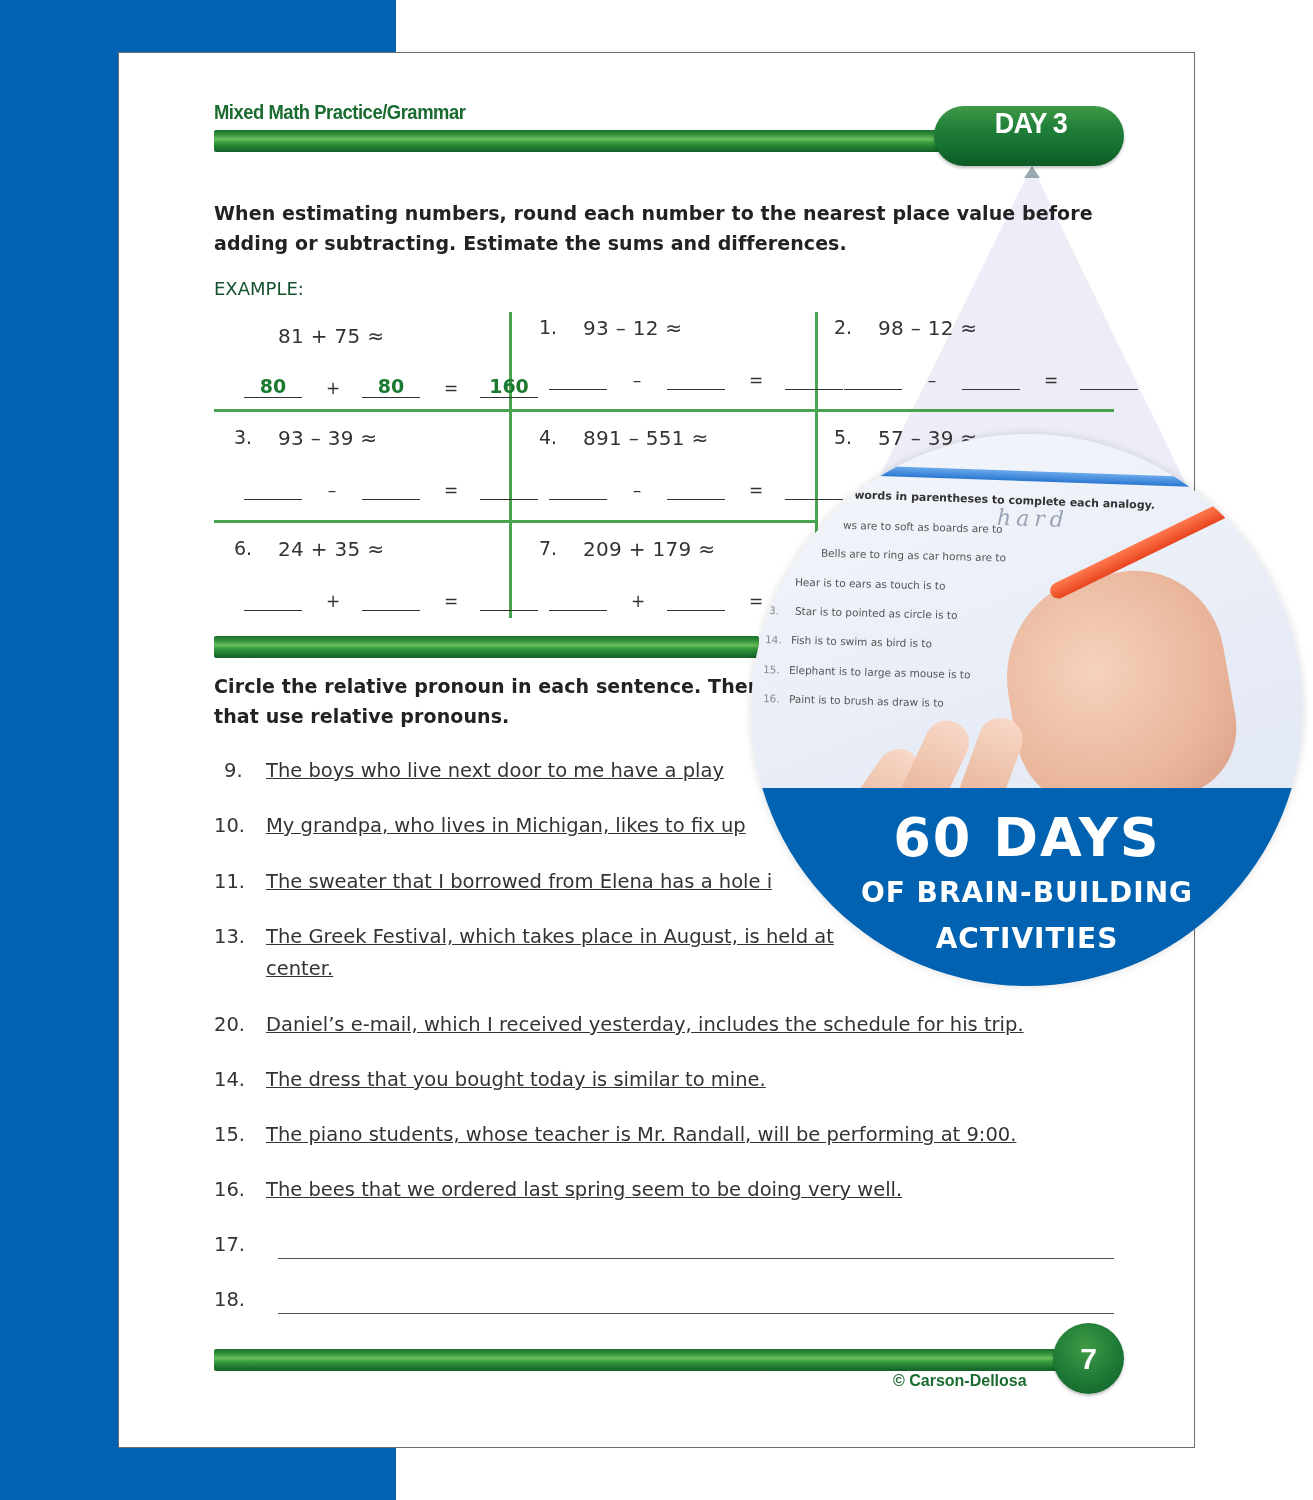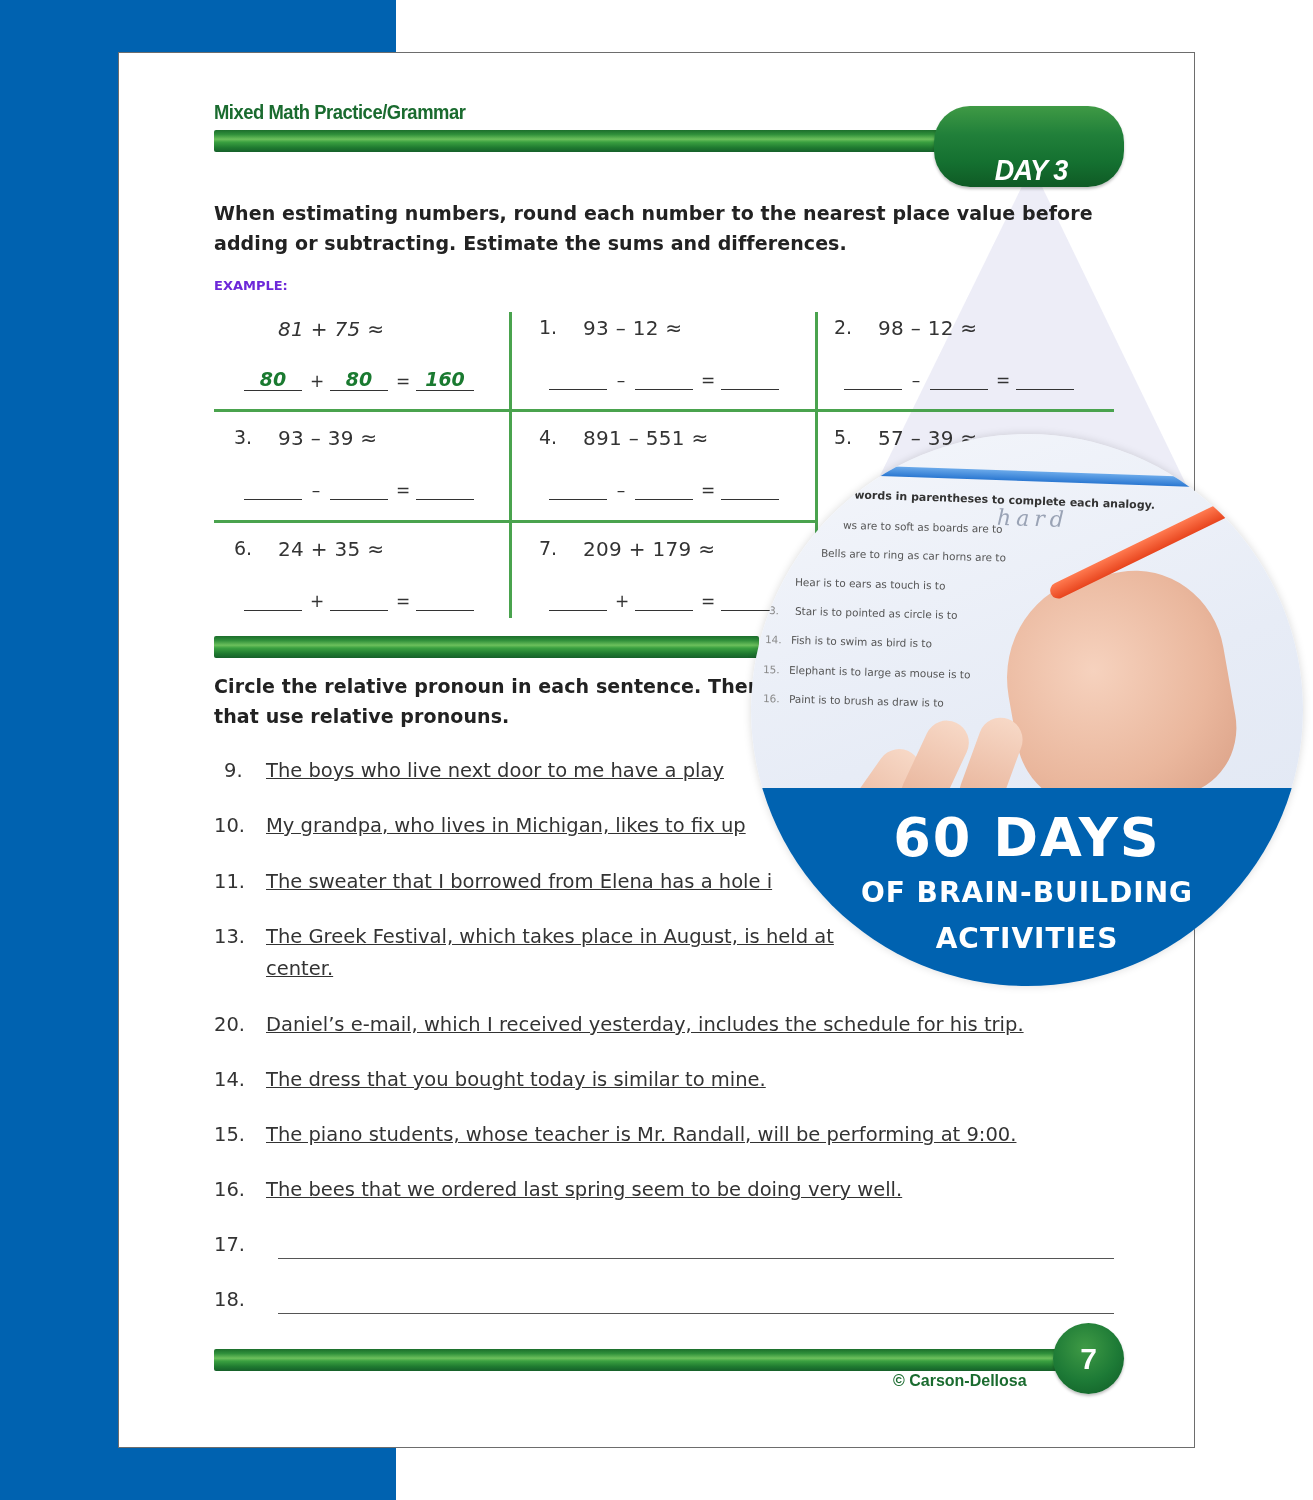--- a/index.html
+++ b/index.html
@@ -7,40 +7,40 @@
   body { position: relative; font-family: "DejaVu Sans", sans-serif; color: #333; }
 
   .blue-band { position: absolute; left: 0; top: 0; width: 396px; height: 1500px; background: #0062b0; }
   .page { position: absolute; left: 118px; top: 52px; width: 1077px; height: 1396px; background: #fff; border: 1.5px solid #6d6d6d; }
 
   
   .section-title { position: absolute; left: 214px; top: 101px; font-family: "Liberation Sans", sans-serif; font-size: 20px; font-weight: bold; color: #1a6b2f; letter-spacing: -0.5px; transform: scaleX(0.92); transform-origin: left; }
   .green-bar { position: absolute; height: 22px; border-radius: 2px;
      background: linear-gradient(to bottom, #1c6e2c 0%, #2f8f3a 20%, #6cc05c 42%, #3aa040 55%, #1f7a30 80%, #16602a 100%); }
   .header-bar { left: 214px; top: 130px; width: 760px; }
-  .day-badge { position: absolute; left: 934px; top: 106px; width: 190px; height: 81px; border-radius: 36px;
+  .day-badge { position: absolute; left: 934px; top: 106px; width: 190px; height: 60px; border-radius: 36px;
      background: linear-gradient(to bottom, #3f9a45 0%, #21803a 35%, #147030 70%, #0f5a25 100%);
-     box-shadow: 0 2px 3px rgba(0,0,0,0.25); display: flex; align-items: flex-end; justify-content: center; font-style: italic; }
+     box-shadow: 0 2px 3px rgba(0,0,0,0.25); display: flex; align-items: flex-start; justify-content: center; }
   .day-badge span { color: #fff; font-family: "Liberation Sans", sans-serif; font-weight: bold; font-size: 30px; letter-spacing: -1px; transform: scaleX(0.9); padding-left: 4px; }
 
   
   .cone { position: absolute; left: 0; top: 0; width: 1313px; height: 1500px; pointer-events: none; }
 
   .instructions { position: absolute; left: 214px; font-size: 19px; font-weight: bold; color: #222; line-height: 30px; letter-spacing: 0.1px; }
   .instr-1 { top: 198px; width: 880px; }
-  .example-label { position: absolute; left: 214px; top: 278px; font-size: 13px; font-weight: bold; color: #6d28d9; }
+  .example-label { position: absolute; left: 214px; top: 278px; font-size: 18px; font-weight: normal; color: #14532d; }
 
   
   .grid { position: absolute; left: 214px; top: 312px; width: 900px; }
   .vline { position: absolute; width: 3px; background: #4aa34e; }
   .hline { position: absolute; height: 3px; background: #4aa34e; }
   .cell { position: absolute; width: 296px; height: 110px; }
   .cell .num { position: absolute; left: 20px; top: 4px; font-size: 19px; color: #333; }
   .cell .problem { position: absolute; left: 64px; top: 4px; font-size: 20px; color: #333; letter-spacing: 0.3px; }
-  .cell .answer { position: absolute; left: 30px; top: 56px; display: flex; align-items: flex-end; gap: 8px; font-size: 18px; color: #333; }
+  .cell .answer { position: absolute; left: 30px; top: 56px; display: flex; align-items: flex-end; gap: 24px; font-size: 18px; color: #333; }
   .blank { display: inline-block; width: 58px; border-bottom: 1.5px solid #333; height: 22px; text-align: center; font-weight: bold; color: #1a7a30; font-size: 19px; line-height: 20px; }
   .op { display: inline-block; width: 12px; text-align: center; font-size: 17px; }
 
   .mid-bar { left: 214px; top: 636px; width: 545px; }
 
   .instr-2 { top: 671px; width: 560px; }
 
   .sentences { position: absolute; left: 214px; top: 755px; width: 900px; }
   .sent { position: absolute; left: 0; width: 900px; font-size: 19.5px; color: #333; line-height: 32px; }
   .sent .n { position: absolute; left: 10px; width: 40px; }
@@ -92,21 +92,21 @@
 
 <div class="instructions instr-1">When estimating numbers, round each number to the nearest place value before adding or subtracting. Estimate the sums and differences.</div>
 <div class="example-label">EXAMPLE:</div>
 
 <div class="grid">
   <div class="vline" style="left:295px; top:0; height:306px;"></div>
   <div class="vline" style="left:601px; top:0; height:306px;"></div>
   <div class="hline" style="left:0; top:97px; width:900px;"></div>
   <div class="hline" style="left:0; top:208px; width:604px;"></div>
 
-  <div class="cell" style="left:0; top:1px;font-style:italic;">
+  <div class="cell" style="left:0; top:8px;">
     <span class="problem">81 + 75 ≈</span>
     <div class="answer">
       <span class="blank">80</span>
       <span class="op">+</span>
       <span class="blank">80</span>
       <span class="op">=</span>
       <span class="blank">160</span>
     </div>
   </div>
 

